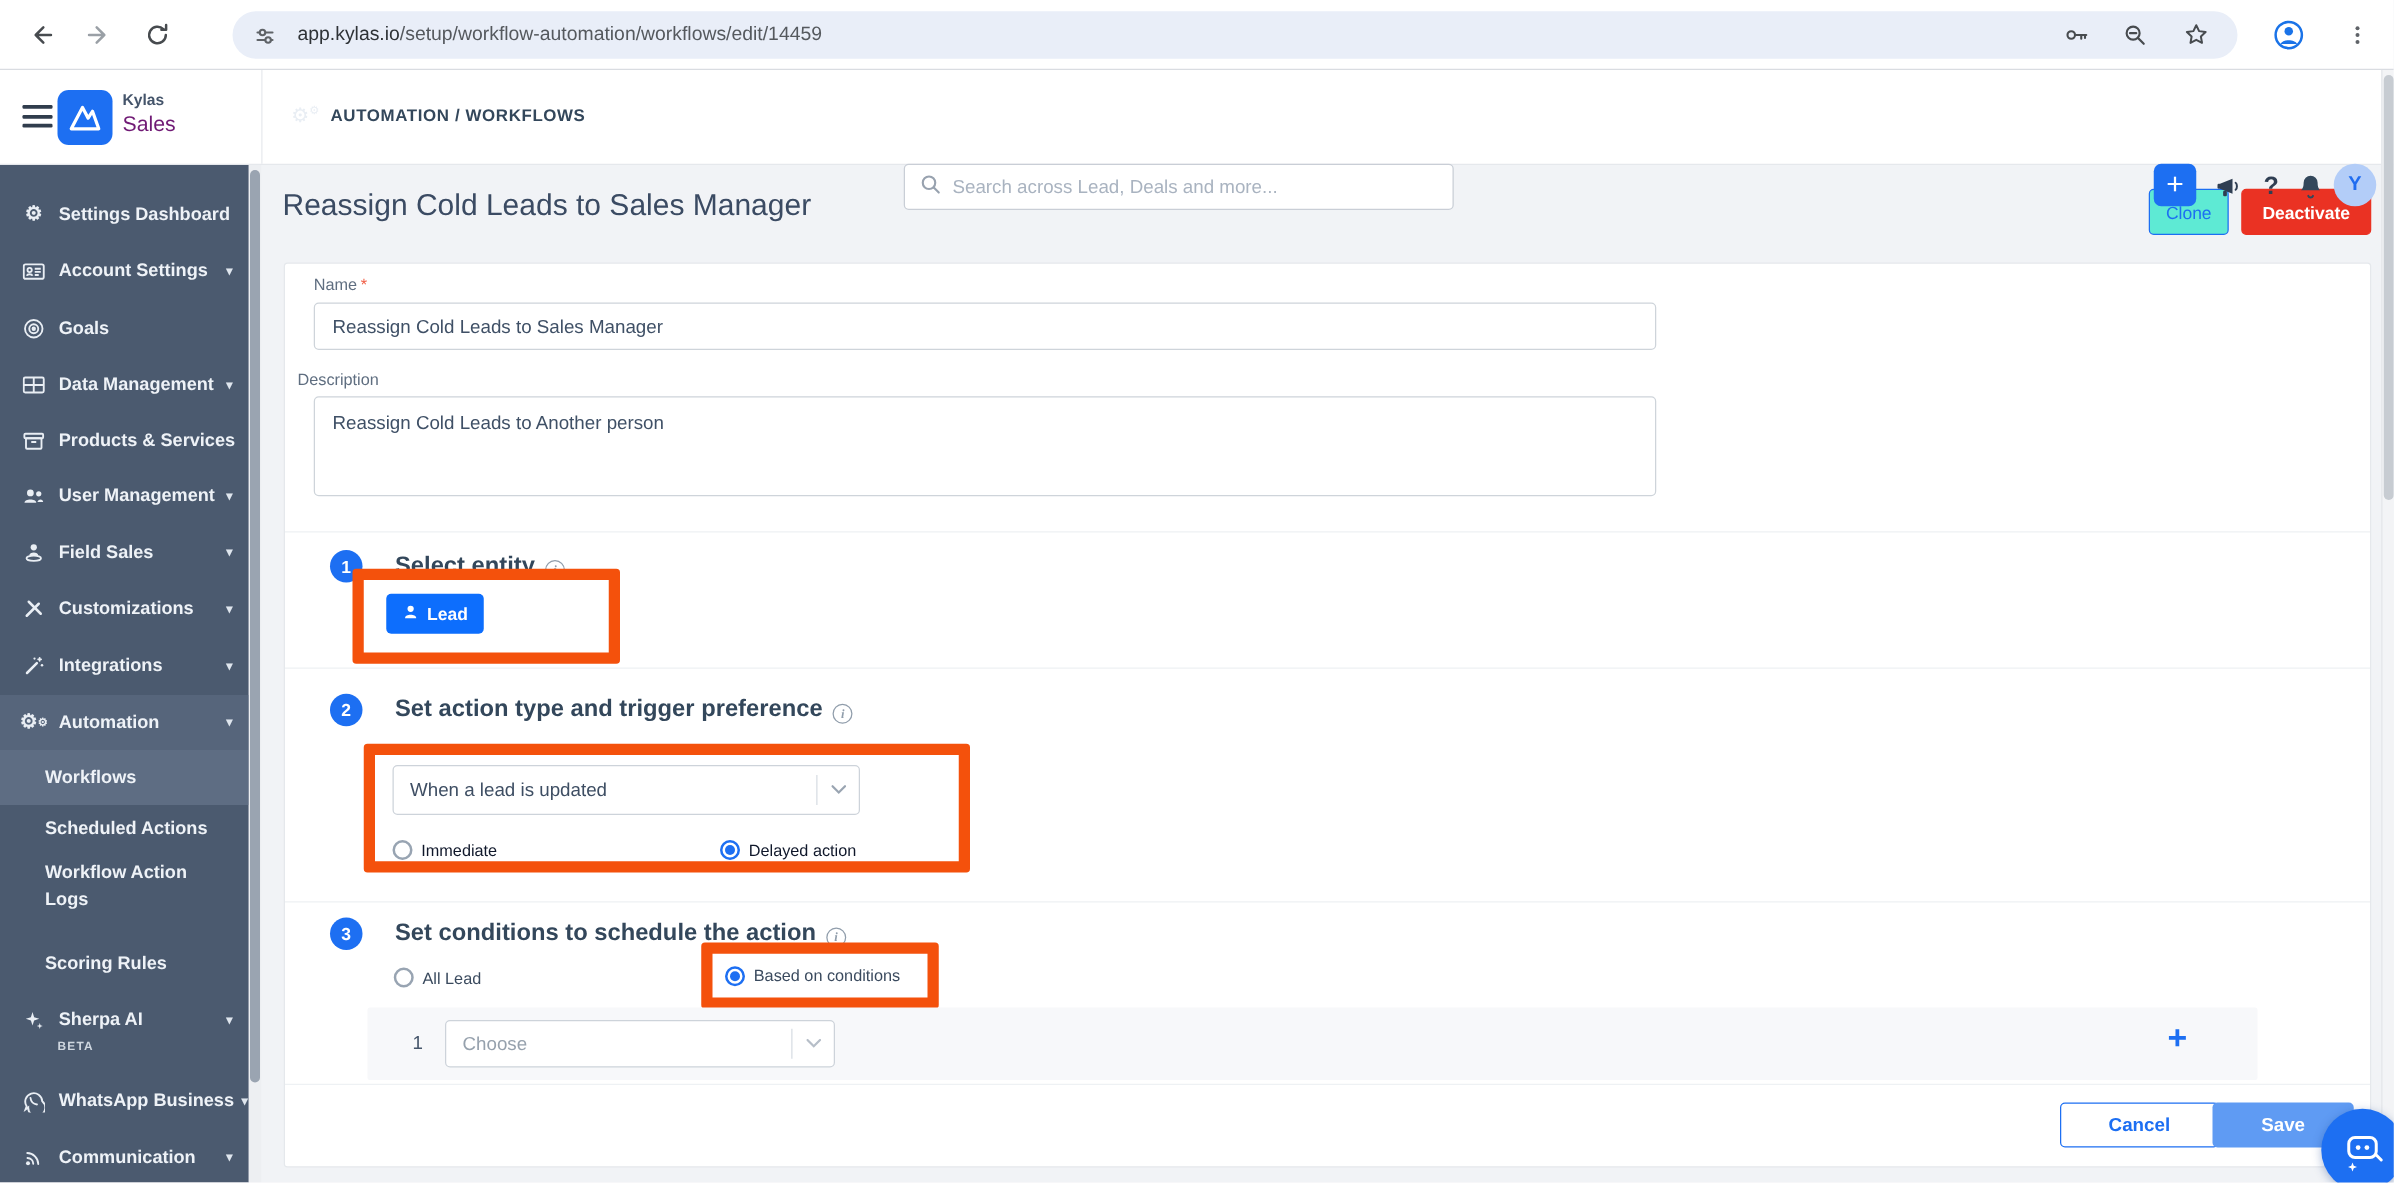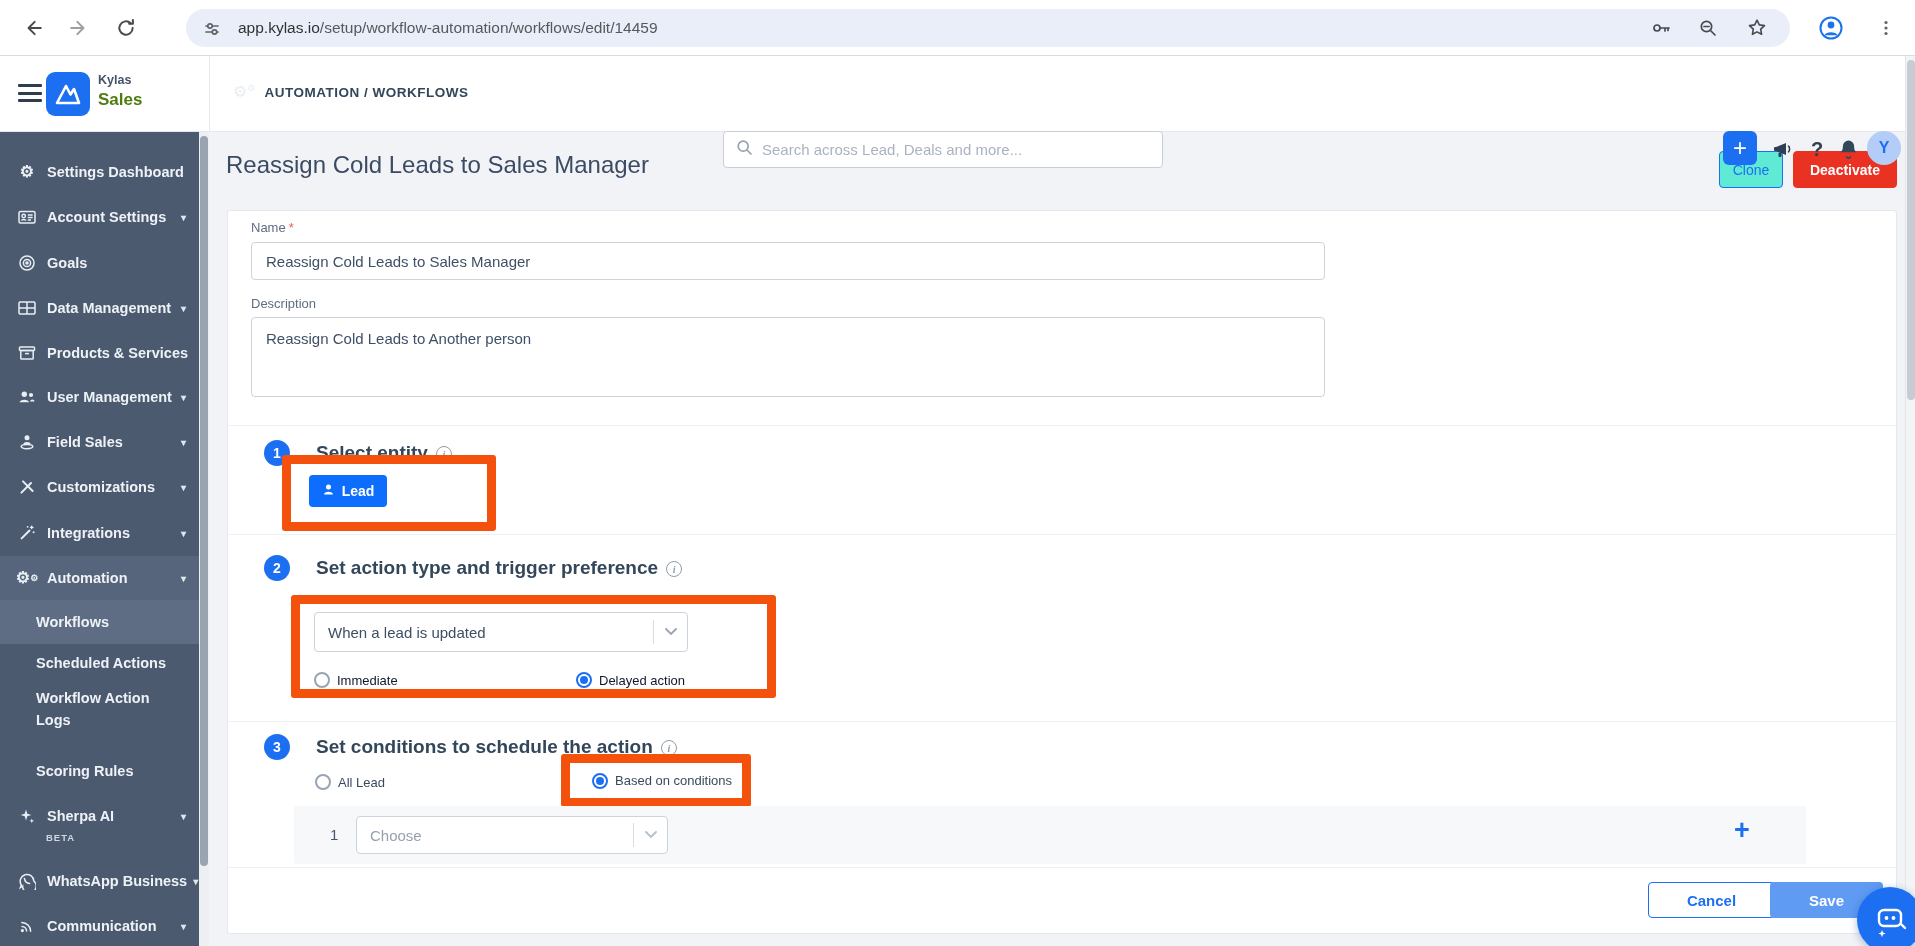--- a/index.html
+++ b/index.html
@@ -15,21 +15,21 @@
   .pill-ic{position:absolute;top:9px;width:22px;height:22px;}
   .chrome svg{display:block;}
 
   
   .apph{position:absolute;top:56px;left:0;width:1915px;height:76px;background:#fff;border-bottom:1px solid #e5e8ec;z-index:30;}
   .burger{position:absolute;left:18px;top:28px;width:24px;height:20px;cursor:pointer;}
   .burger i{display:block;height:3px;background:#303d4d;margin-bottom:4.5px;border-radius:1px;}
   .logo{position:absolute;left:46px;top:16px;width:44px;height:44px;background:#1d6ff2;border-radius:9px;display:flex;align-items:center;justify-content:center;}
   .brand{position:absolute;left:98px;top:17px;line-height:1.25;}
   .brand .b1{font-size:12.5px;color:#44546a;font-weight:600;}
-  .brand .b2{font-size:17px;color:#4d7c0f;font-weight:700;}
+  .brand .b2{font-size:17px;color:#701a75;font-weight:400;}
   .hdiv{position:absolute;left:209px;top:0;width:1px;height:75px;background:#e7eaee;}
   .crumbwrap{position:absolute;left:233px;top:28px;display:flex;align-items:center;gap:9px;}
   .crumb-gear{font-size:16px;color:#33475b;line-height:1;}
   .crumb{font-size:13.5px;font-weight:700;letter-spacing:.5px;color:#33475b;}
   .gsearch{position:absolute;left:723px;top:75px;width:440px;height:37px;border:1px solid #c9ced6;border-radius:4px;background:#fff;display:flex;align-items:center;padding:0 12px;gap:9px;}
   .gsearch input{border:0;outline:0;flex:1;font-size:15px;color:#3e4e63;font-family:"Liberation Sans",sans-serif;background:transparent;}
   .gsearch input::placeholder{color:#a9b3c0;}
   .h-right-ic{position:absolute;top:75px;height:36px;display:flex;align-items:center;justify-content:center;cursor:pointer;}
   .plusbtn{right:158px;width:34px;height:34px;background:#1d6ff2;border-radius:6px;color:#fff;font-size:24px;font-weight:500;line-height:1;}
   .qmark{right:86px;width:24px;font-size:20px;font-weight:700;color:#2f3e52;}
@@ -59,39 +59,39 @@
   .btn-deact{position:absolute;top:19px;right:8px;width:104px;height:37px;background:#ea3223;border:1px solid #ea3223;color:#fff;font-weight:600;}
 
   .card{position:absolute;left:18px;top:78px;width:1670px;height:724px;background:#fff;border:1px solid #e5e8ec;border-radius:3px;}
   .flabel{position:absolute;font-size:13px;color:#5f6e80;font-weight:500;}
   .req{color:#f05c44;margin-left:3px;}
   .tinput{position:absolute;border:1px solid #ced4da;border-radius:4px;font-size:15px;color:#3f5066;padding:0 14px;outline:none;font-family:"Liberation Sans",sans-serif;width:1074px;height:38px;left:23px;}
   textarea.tinput{padding:10px 14px;resize:none;height:80px;line-height:1.4;}
   .cdiv{position:absolute;left:0;right:0;height:1px;background:#eef1f4;}
 
   .stepcircle{position:absolute;width:26px;height:26px;border-radius:50%;background:#1d6ff2;color:#fff;font-size:14px;font-weight:700;display:flex;align-items:center;justify-content:center;left:36px;}
-  .steptitle{position:absolute;left:88px;display:flex;align-items:center;gap:8px;font-size:19px;font-weight:700;color:#33475b;}
+  .steptitle{position:absolute;left:88px;display:flex;align-items:flex-end;gap:8px;font-size:19px;font-weight:700;color:#33475b;}
   .info-ic{width:16px;height:16px;border:1.5px solid #909dab;border-radius:50%;color:#909dab;font-size:10px;font-style:italic;font-family:"Liberation Serif",serif;display:flex;align-items:center;justify-content:center;margin-top:2px;cursor:pointer;}
 
   .hlbox{position:absolute;border:9px solid #f4510c;border-radius:3px;background:#fff;}
   .box1{left:54px;top:244px;width:214px;height:76px;}
   .leadbtn{margin:11px 0 0 18px;width:78px;height:32px;background:#0d6efd;border-radius:4px;color:#fff;font-size:14px;font-weight:600;display:flex;align-items:center;justify-content:center;gap:7px;cursor:pointer;}
 
   .box2{left:63px;top:384px;width:485px;height:103px;padding:8px 0 0 14px;}
   .selbox{display:flex;align-items:center;border:1px solid #cdd3da;border-radius:4px;background:#fff;height:40px;width:374px;cursor:pointer;}
   .selbox .selval{flex:1;padding-left:13px;font-size:15px;color:#3e4e63;}
   .selbox .selcaret{width:34px;height:24px;border-left:1px solid #d8dde3;display:flex;align-items:center;justify-content:center;}
   .radiorow2{position:relative;margin-top:20px;height:18px;}
   .radio{width:16px;height:16px;border:2px solid #98a4b2;border-radius:50%;background:#fff;display:inline-block;cursor:pointer;flex:none;}
   .radio.checked{border-color:#1d6ff2;}
   .radio.checked::after{content:"";display:block;width:8px;height:8px;margin:2px;border-radius:50%;background:#1d6ff2;}
   .ropt{position:absolute;top:0;display:flex;align-items:center;gap:7px;font-size:13px;color:#0f172a;font-weight:500;}
 
   .radio-all{position:absolute;left:87px;top:563px;display:flex;align-items:center;gap:7px;font-size:13px;color:#3a4a5e;font-weight:500;}
-  .box3{left:333px;top:543px;width:190px;height:53px;display:flex;align-items:center;gap:7px;padding-left:22px;font-size:13px;color:#3a4a5e;font-weight:500;}
+  .box3{left:333px;top:543px;width:190px;height:53px;display:flex;align-items:center;gap:7px;padding-left:10px;font-size:13px;color:#3a4a5e;font-weight:500;}
 
   .strip{position:absolute;left:66px;top:595px;width:1512px;height:58px;background:#f7f8fa;border-radius:2px;}
   .strip .num{position:absolute;left:36px;top:20px;font-size:15px;color:#46566b;}
   .choosebox{position:absolute;left:62px;top:10px;width:312px;height:38px;}
   .choosebox .selval{color:#96a1ad;}
   .addplus{position:absolute;left:1440px;top:11px;font-size:27px;font-weight:600;color:#1d6ff2;cursor:pointer;line-height:1;}
 
   .btn-cancel{position:absolute;left:1420px;top:671px;width:127px;height:36px;background:#fff;border:1px solid #1d6ff2;color:#1d6ff2;font-size:15px;font-weight:600;}
   .btn-save{position:absolute;left:1542px;top:671px;width:113px;height:36px;background:#5f9bf3;border:none;color:#fff;font-size:15px;font-weight:600;}
 
@@ -381,21 +381,21 @@
   <button class="btn btn-clone">Clone</button>
   <button class="btn btn-deact">Deactivate</button>
 
   <div class="card">
 
     <div class="flabel" style="left:23px;top:9px">
       <span>Name</span><span class="req">*</span>
     </div>
     <input class="tinput" style="top: 31px;" value="Reassign Cold Leads to Sales Manager">
 
-    <div class="flabel" style="left:23px;top:85px">Description</div>
+    <div class="flabel" style="left:10px;top:85px">Description</div>
     <textarea class="tinput" style="top: 106px;">Reassign Cold Leads to Another person</textarea>
 
     <div class="cdiv" style="top:214px"></div>
 
     <div class="stepcircle" style="top:229px">1</div>
     <div class="steptitle" style="top:231px">
       <span>Select entity</span>
       <span class="info-ic">i</span>
     </div>
     <div class="hlbox box1">

